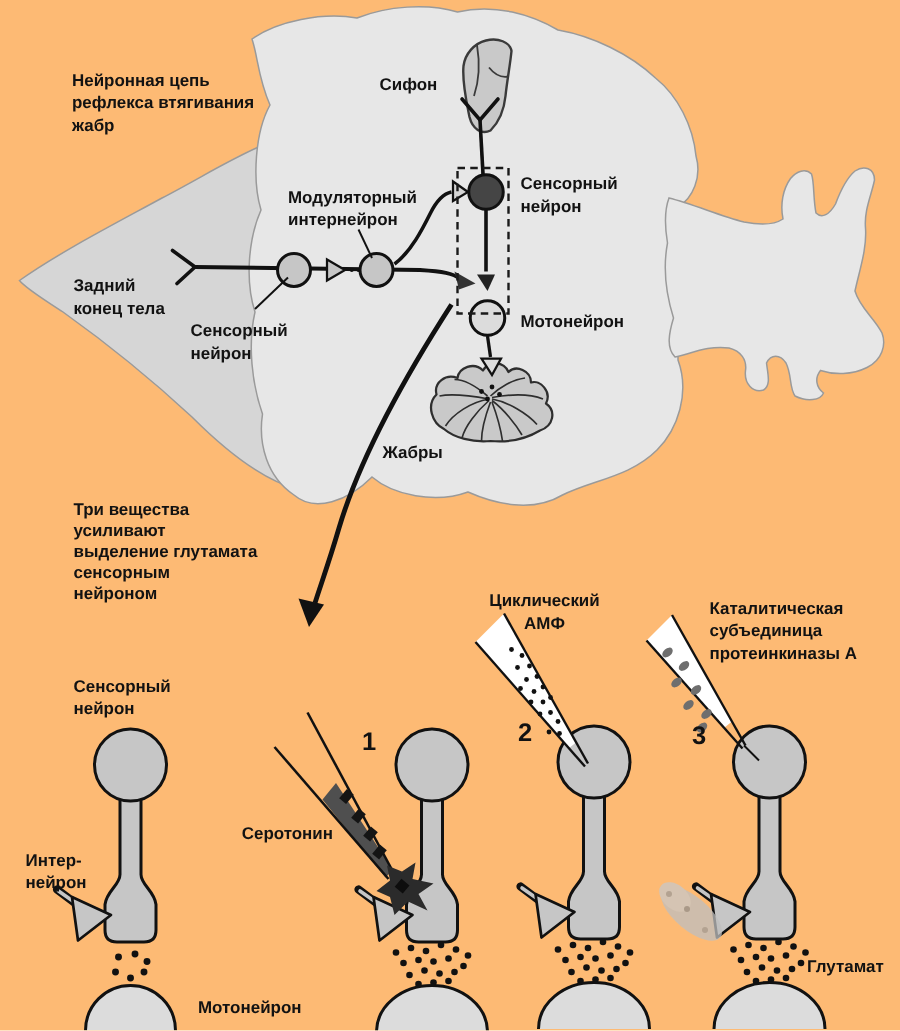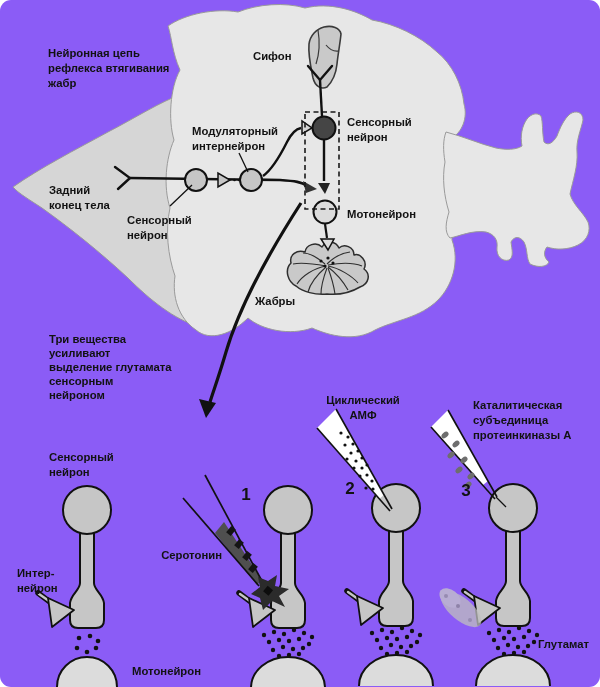--- a/index.html
+++ b/index.html
@@ -1,16 +1,16 @@
 <!DOCTYPE html>
 <html><head>
 <meta charset="utf-8">
 <style>
   html,body{margin:0;padding:0;background:#fff;}
-  #fig{position:relative;width:600px;height:687px;background:#8b5cf6;overflow:hidden;border-radius:11px;}
+  #fig{position:relative;width:600px;height:687px;background:#fdba74;overflow:hidden;}
   svg text{font-family:"Liberation Sans","DejaVu Sans",sans-serif;font-weight:700;fill:#121212;}
   .lbl{font-size:11.3px;}
   .num{font-size:17px;}
 </style>
 </head>
 <body>
 
 <div id="fig">
 <svg width="600" height="687" viewBox="0 0 600 687">
 

